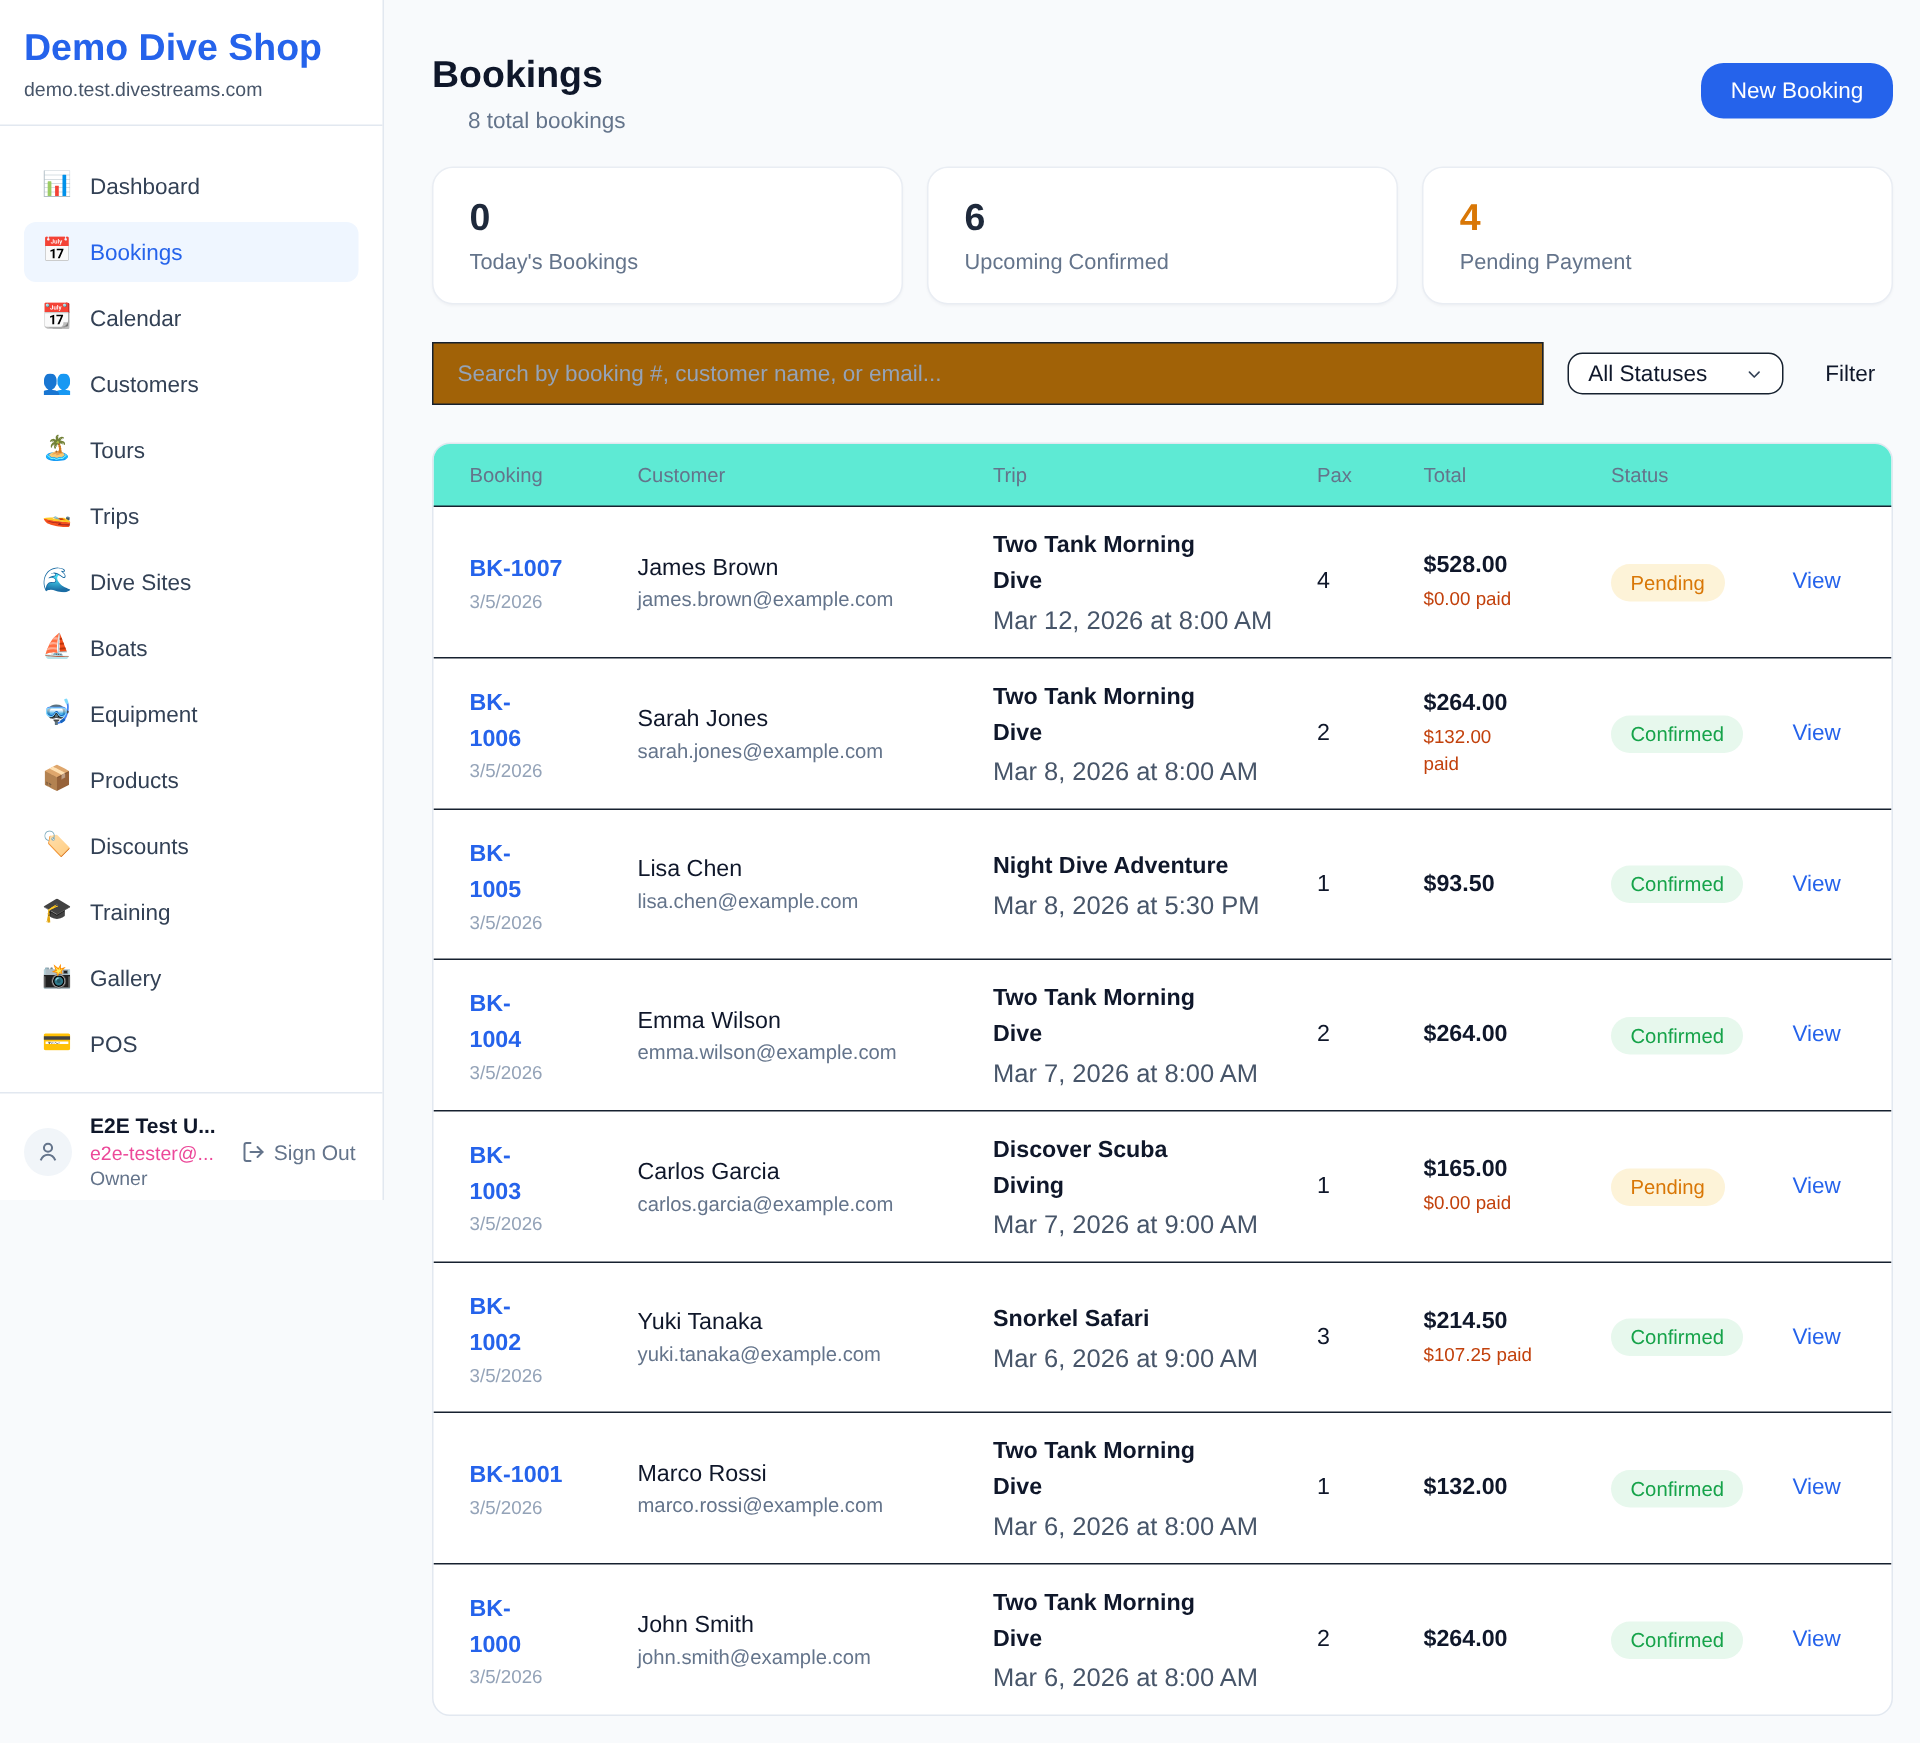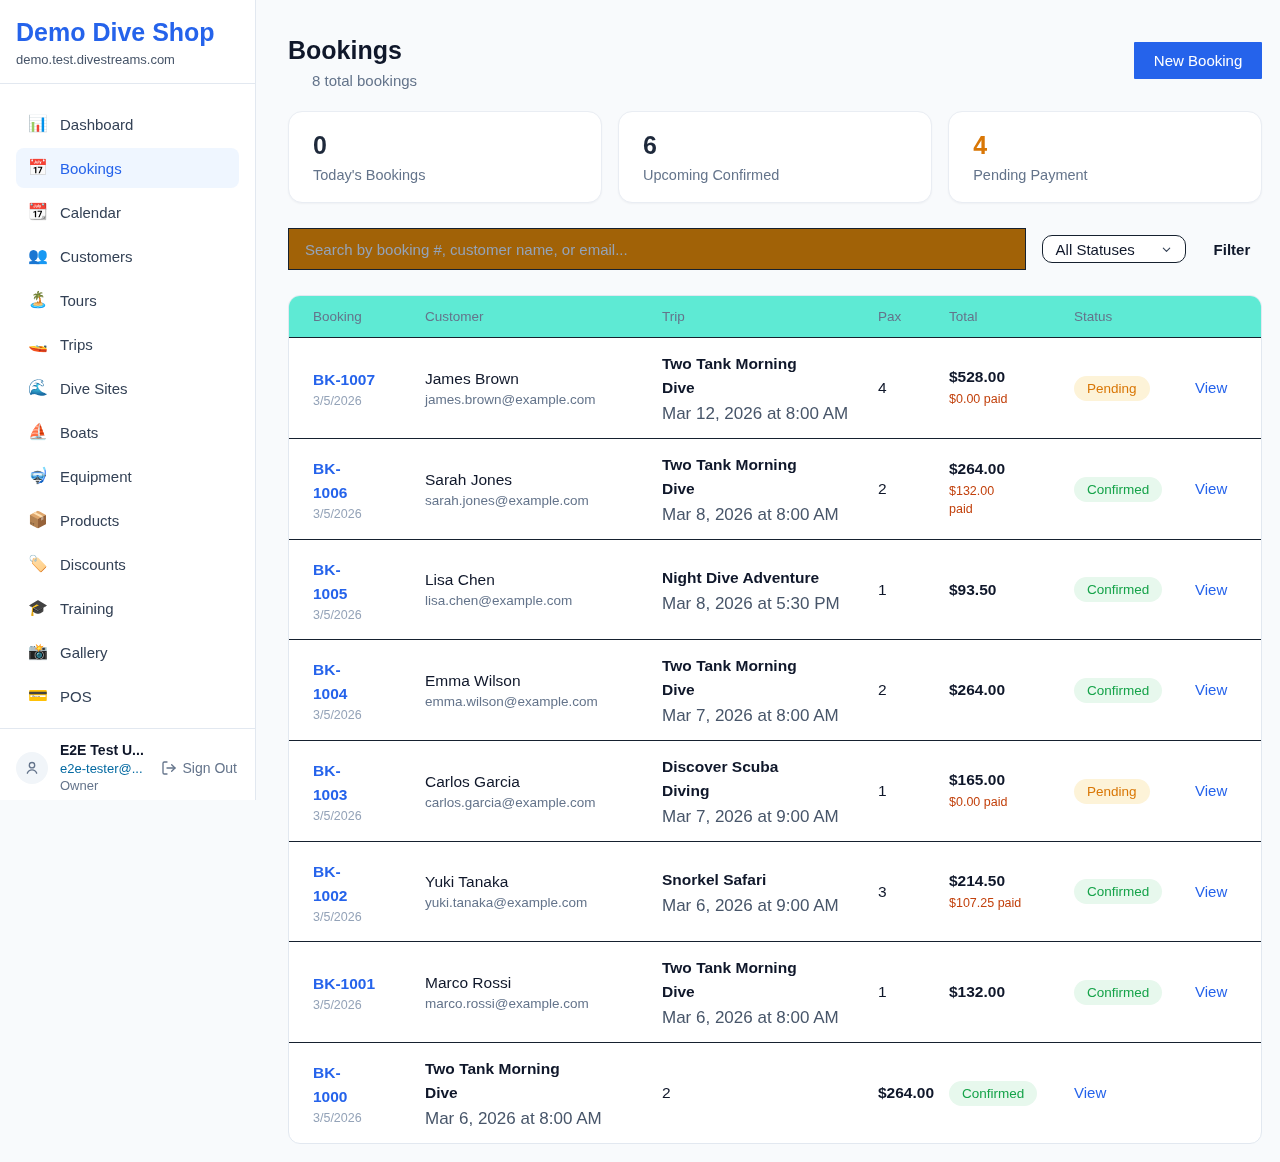--- a/index.html
+++ b/index.html
@@ -34,36 +34,36 @@
     display:flex; align-items:center; gap:12px;
   }
   .avatar {
     width:32px; height:32px; min-width:32px; border-radius:50%;
     background:#f1f5f9; display:flex; align-items:center; justify-content:center;
   }
   .avatar svg { width:18px; height:18px; stroke:#64748b; fill:none; stroke-width:1.8; }
   .user-info { flex:1; min-width:0; }
   .user-name { font-size:14px; font-weight:700; color:#0f172a; white-space:nowrap; }
   .user-line2 { display:flex; align-items:center; justify-content:space-between; margin-top:2px; }
-  .user-email { font-size:13px; color:#0369a1; white-space:nowrap; }
+  .user-email { font-size:13px; color:#ec4899; white-space:nowrap; }
   .signout {
     display:flex; align-items:flex-start; gap:6px; background:none; border:none;
     color:#64748b; font-size:14px; font-family:inherit; cursor:pointer; padding:0 2px;
   }
   .signout svg { width:16px; height:16px; stroke:#64748b; fill:none; stroke-width:2;
     stroke-linecap:round; stroke-linejoin:round; }
   .user-role { font-size:13px; color:#64748b; margin-top:2px; }
 
   
   main { flex:1; padding:36px 32px 32px; }
   .page-header { display:flex; justify-content:space-between; align-items:flex-start; }
   .page-title { font-size:25px; font-weight:700; color:#0f172a; }
   .page-subtitle { font-size:15px; color:#64748b; margin-top:7px;margin-left:24px; }
   .btn-primary {
-    background:#2563eb; color:#fff; border:none; border-radius:1px;
+    background:#2563eb; color:#fff; border:none; border-radius:15px;
     font-size:15px; font-weight:500; font-family:inherit;
     padding:0 20px; height:37px; margin-top:6px; cursor:pointer;
   }
 
   .stats { display:flex; gap:16px; margin-top:22px; }
   .stat-card {
     flex:1; background:#fff; border:1px solid #e9edf3; border-radius:14px;
     padding:19px 24px; box-shadow:0 1px 2px rgba(15,23,42,.04);
   }
   .stat-value { font-size:25px; font-weight:700; color:#1e293b; }
@@ -78,21 +78,21 @@
   }
   .search-input::placeholder { color:#94a3b8; }
   .status-select {
     width:144px; min-width:144px; height:28px; border:1.5px solid #16212f; border-radius:10px;
     background:#fff; display:flex; align-items:center; justify-content:space-between;
     padding:0 13px; font-size:15px; color:#0f172a; cursor:pointer;
   }
   .status-select svg { width:11px; height:11px; stroke:#334155; fill:none; stroke-width:2.4;
     stroke-linecap:round; stroke-linejoin:round; }
   .filter-btn {
-    background:none; border:none; font-family:inherit; font-size:15px; font-weight:700;
+    background:none; border:none; font-family:inherit; font-size:15px; font-weight:400;
     color:#0f172a; padding:0 12px; cursor:pointer;
   }
 
   
   .table-card {
     margin-top:25px; background:#fff; border:1px solid #e2e8f0; border-radius:12px;
     overflow:hidden;
   }
   .thead, .trow {
     display:grid;
@@ -446,20 +446,24 @@
          <a class="view">View</a>
        </div>
      </div>
           <div class="trow">
        <div class="cell">
          <a class="bnum">BK-
 1000</a>
          <div class="bdate">3/5/2026</div>
        </div>
        <div class="cell">
+         <div class="cname">John Smith</div>
+         <div class="cemail">john.smith@example.com</div>
+       </div>
+       <div class="cell">
          <div class="tname">Two Tank Morning
 Dive</div>
          <div class="tdate">Mar 6, 2026 at 8:00 AM</div>
        </div>
        <div class="cell pax">2</div>
        <div class="cell">
          <div class="total">$264.00</div>
        </div>
        <div class="cell">
          <span class="badge confirmed">Confirmed</span>

